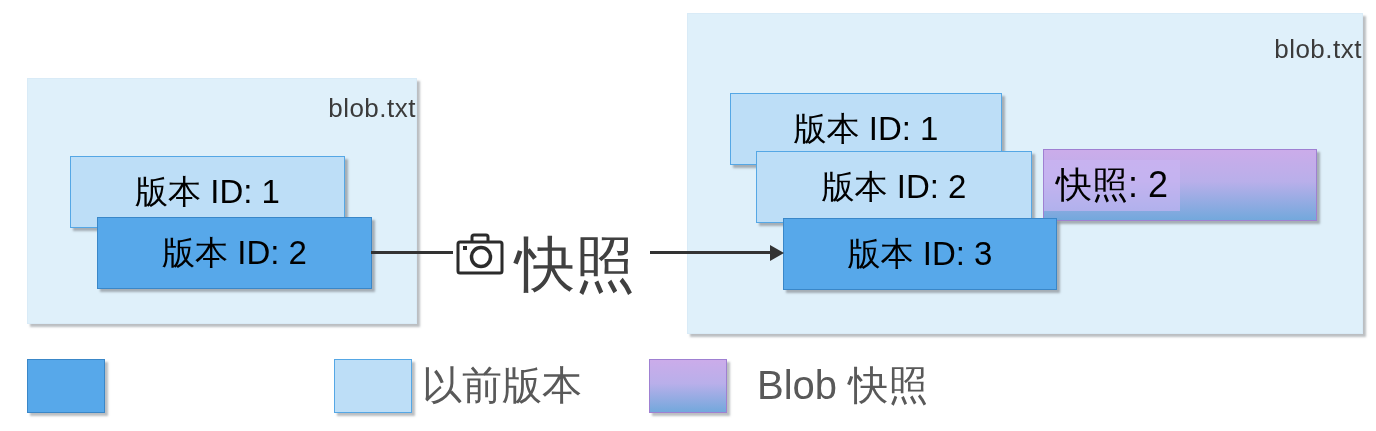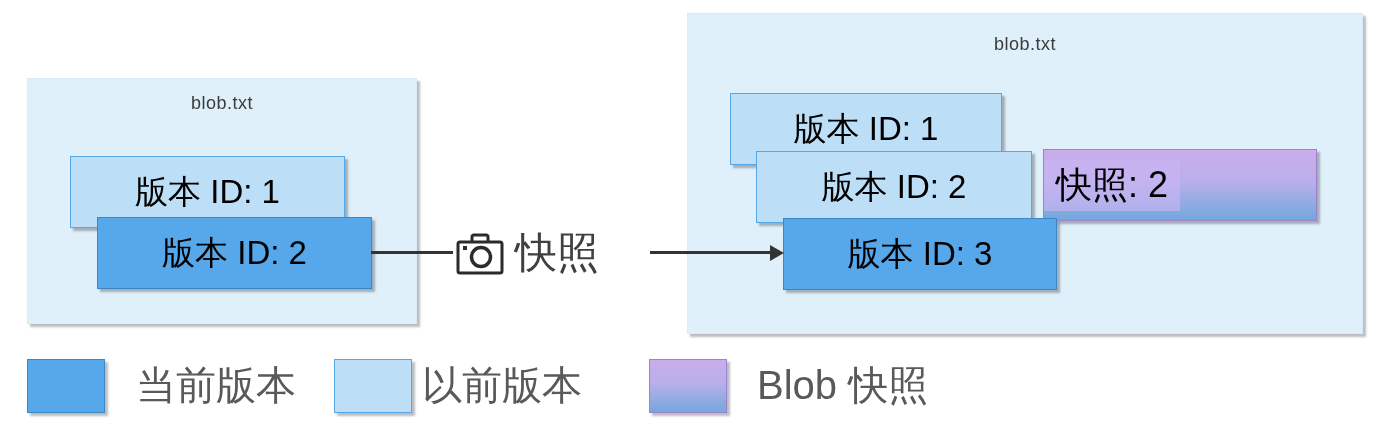--- a/index.html
+++ b/index.html
@@ -5,22 +5,22 @@
   html,body{margin:0;padding:0;background:#ffffff;}
   .stage{
     position:relative;width:1376px;height:431px;background:#ffffff;overflow:hidden;
     font-family:"Liberation Sans","DejaVu Sans",sans-serif;
   }
   .container-box{
     position:absolute;background:#DFF0FA;border:1px solid #D9EBF7;
     box-shadow:3px 3px 2px rgba(150,155,160,0.65);
   }
   .container-title{
-    position:absolute;left:0;right:0;text-align:center;
-    font-size:18px;color:#3B3B3B;letter-spacing:0.5px;
+    position:absolute;left:0;right:0;text-align:right;
+    font-size:26px;color:#3B3B3B;letter-spacing:0.5px;
   }
   .version-box{
     position:absolute;display:flex;align-items:center;justify-content:center;
     font-size:33px;color:#000000;box-shadow:3px 3px 2px rgba(140,146,152,0.7);
     white-space:nowrap;
   }
   .version-previous{background:#BDDEF7;border:1px solid #55A7E5;}
   .version-current{background:#57A8EA;border:1px solid #3A87C8;}
   .snapshot-box{
     position:absolute;display:flex;align-items:center;justify-content:flex-start;
@@ -29,21 +29,21 @@
     font-size:36px;color:#000;white-space:nowrap;
   }
   .snapshot-box .hl{background:rgba(201,182,242,0.65);padding:1px 12px;}
   .connector-line{position:absolute;height:3px;background:#333333;}
   .arrow-head{
     position:absolute;width:0;height:0;
     border-top:8px solid transparent;border-bottom:8px solid transparent;
     border-left:14px solid #333333;
   }
   .connector-label{
-    position:absolute;font-size:42px;color:#404040;white-space:nowrap;
+    position:absolute;font-size:60px;color:#404040;white-space:nowrap;
   }
   .camera{position:absolute;}
   .legend-swatch{
     position:absolute;width:76px;height:52px;
     box-shadow:3px 3px 2px rgba(150,155,160,0.65);
   }
   .swatch-current{background:#57A8EA;border:1px solid #3A87C8;}
   .swatch-previous{background:#BDDEF7;border:1px solid #55A7E5;}
   .swatch-snapshot{background:linear-gradient(180deg,#CBACEA 0%,#B9AFEA 45%,#73A8DC 100%);border:1px solid #9F80D2;}
   .legend-label{
@@ -90,21 +90,20 @@
     <span>版本 ID: 2</span>
   </div>
   <div class="version-box version-current" style="left:783px;top:218px;width:272px;height:70px;z-index:3;">
     <span>版本 ID: 3</span>
   </div>
   <div class="snapshot-box" style="left:1043px;top:149px;width:272px;height:70px;z-index:2;">
     <span class="hl">快照: 2</span>
   </div>
 
   <div class="legend-swatch swatch-current" style="left:27px;top:359px;"></div>
-  <div class="legend-label" style="left:136px;">当前版本</div>
 
   <div class="legend-swatch swatch-previous" style="left:334px;top:359px;"></div>
   <div class="legend-label" style="left:422px;">以前版本</div>
 
   <div class="legend-swatch swatch-snapshot" style="left:649px;top:359px;"></div>
   <div class="legend-label" style="left:757px;">Blob 快照</div>
 
 </div>
 
 </body></html>

